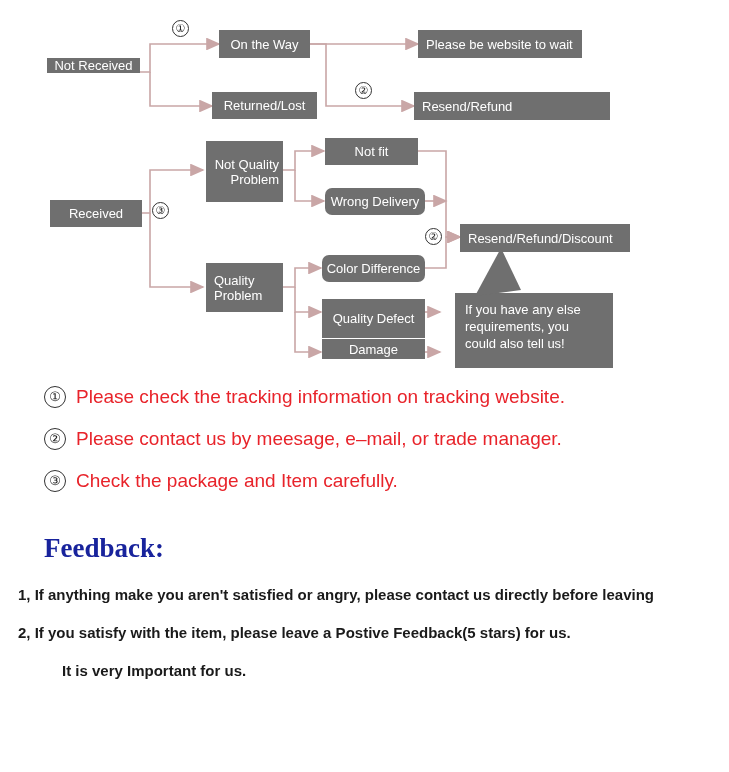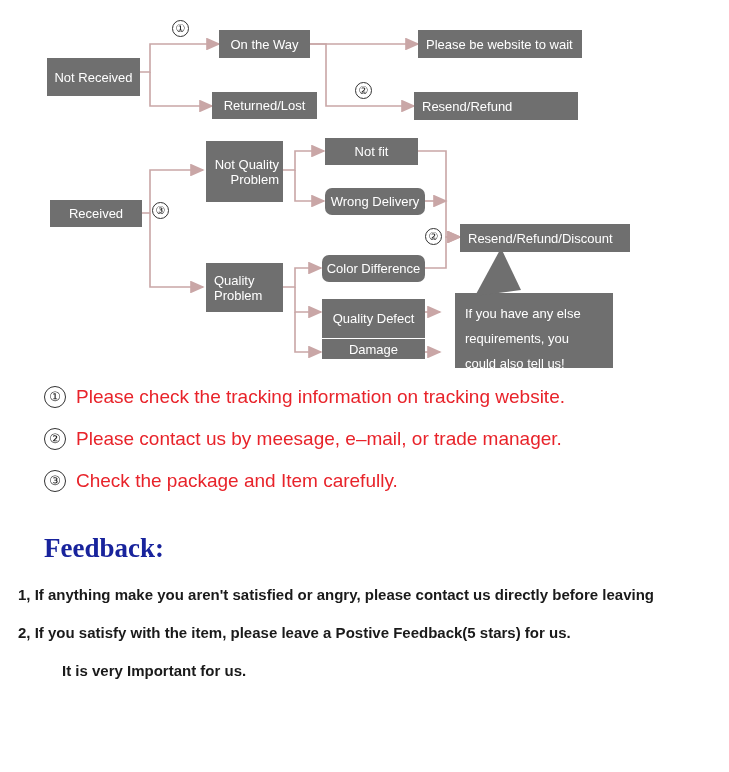--- a/index.html
+++ b/index.html
@@ -54,21 +54,21 @@
     color: #222222;
     background: #ffffff;
     box-sizing: border-box;
   }
 
   .callout {
     position: absolute;
     background: #6f6f6f;
     color: #ffffff;
     font-size: 13px;
-    line-height: 25px;
+    line-height: 17px;
     padding: 8px 10px;
     box-sizing: border-box;
   }
 
   .notes {
     position: absolute;
     left: 0;
     top: 378px;
     width: 729px;
   }
@@ -153,33 +153,33 @@
 
       <path d="M418,151 L446,151 L446,237 L460,237"></path>
       <path d="M425,201 L446,201"></path>
 
       <path d="M425,268 L446,268 L446,237 L460,237"></path>
       <path d="M425,312 L440,312"></path>
       <path d="M425,352 L440,352"></path>
     </g>
   </svg>
 
-  <div class="node" style="left:47px;top:58px;width:93px;height:38px;">
+  <div class="node" style="left:47px;top:58px;width:93px;height:15px;">
     <span>Not Received</span>
   </div>
   <div class="node" style="left:219px;top:30px;width:91px;height:28px;">
     <span>On the Way</span>
   </div>
   <div class="node" style="left:212px;top:92px;width:105px;height:27px;">
     <span>Returned/Lost</span>
   </div>
   <div class="node left-align" style="left:418px;top:30px;width:164px;height:28px;">
     <span>Please be website to wait</span>
   </div>
-  <div class="node left-align" style="left:414px;top:92px;width:164px;height:28px;">
+  <div class="node left-align" style="left:414px;top:92px;width:196px;height:28px;">
     <span>Resend/Refund</span>
   </div>
 
   <div class="node" style="left:50px;top:200px;width:92px;height:27px;">
     <span>Received</span>
   </div>
   <div class="node left-align" style="left:206px;top:141px;width:77px;height:61px;text-align:right;">
     <span>Not Quality Problem</span>
   </div>
   <div class="node left-align" style="left:206px;top:263px;width:77px;height:49px;">

